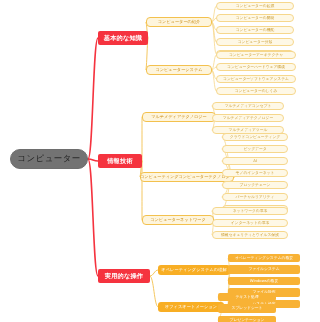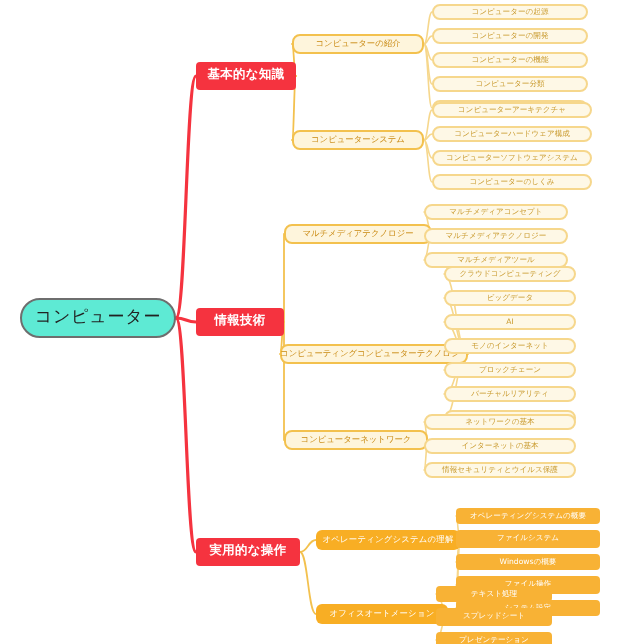--- a/index.html
+++ b/index.html
@@ -10,21 +10,21 @@
     overflow:hidden;position:relative;
   }
   #map{position:absolute;left:0;top:0;width:310px;height:322px;}
   svg.links{position:absolute;left:0;top:0;width:310px;height:322px;pointer-events:none;}
 
   .node{position:absolute;box-sizing:border-box;display:flex;align-items:center;
         justify-content:center;white-space:nowrap;line-height:1;}
 
   
   .root{
-    border:1.4px solid #6e6e6e;background:#5eead4;color:#222222;
+    border:1.4px solid #6e6e6e;background:#737373;color:#222222;
     border-radius:14px;font-size:8.5px;letter-spacing:.4px;
     height:20px;padding:0 7px;font-family:Liberation Mono, monospace;
   }
   
   .lvl1{
     background:#F5333F;color:#ffffff;border-radius:2px;
     font-size:6.2px;font-weight:bold;height:14px;padding:0 5px;
     letter-spacing:.2px;
   }
   

